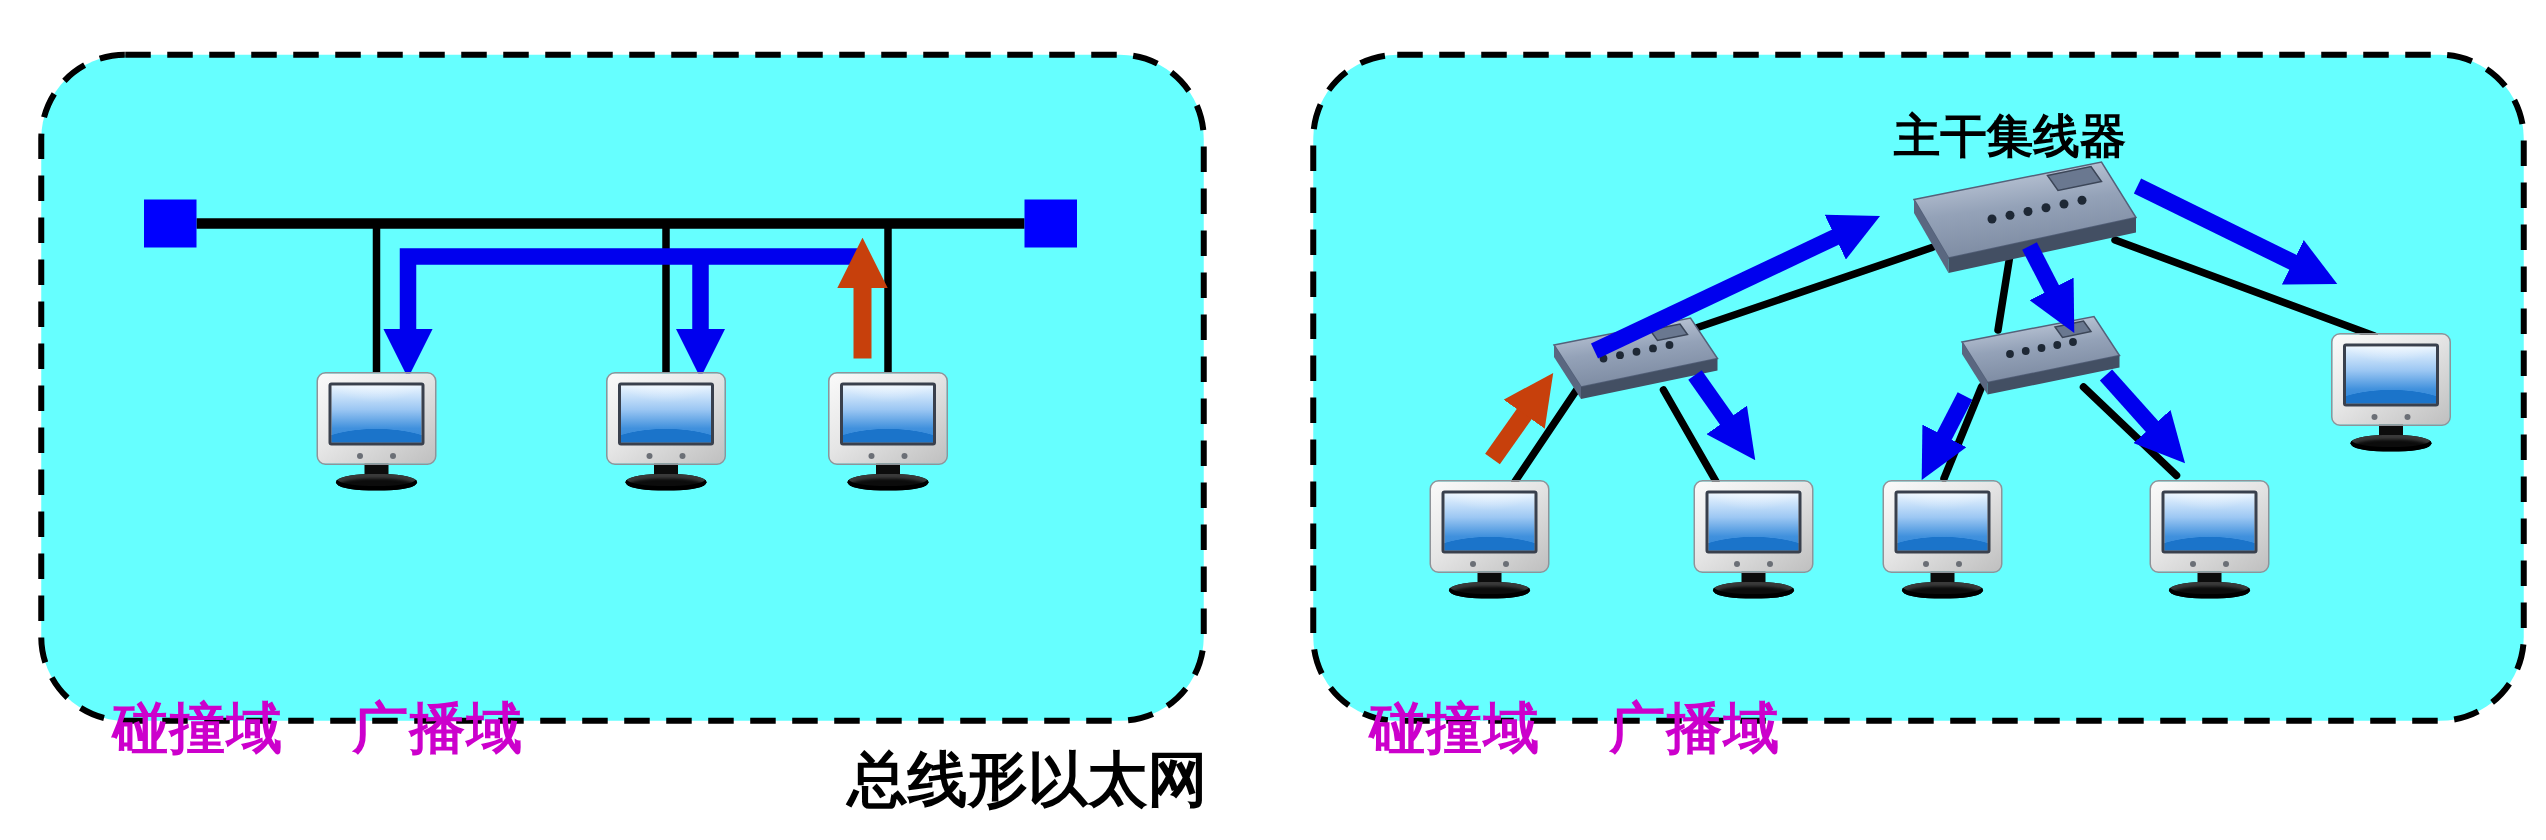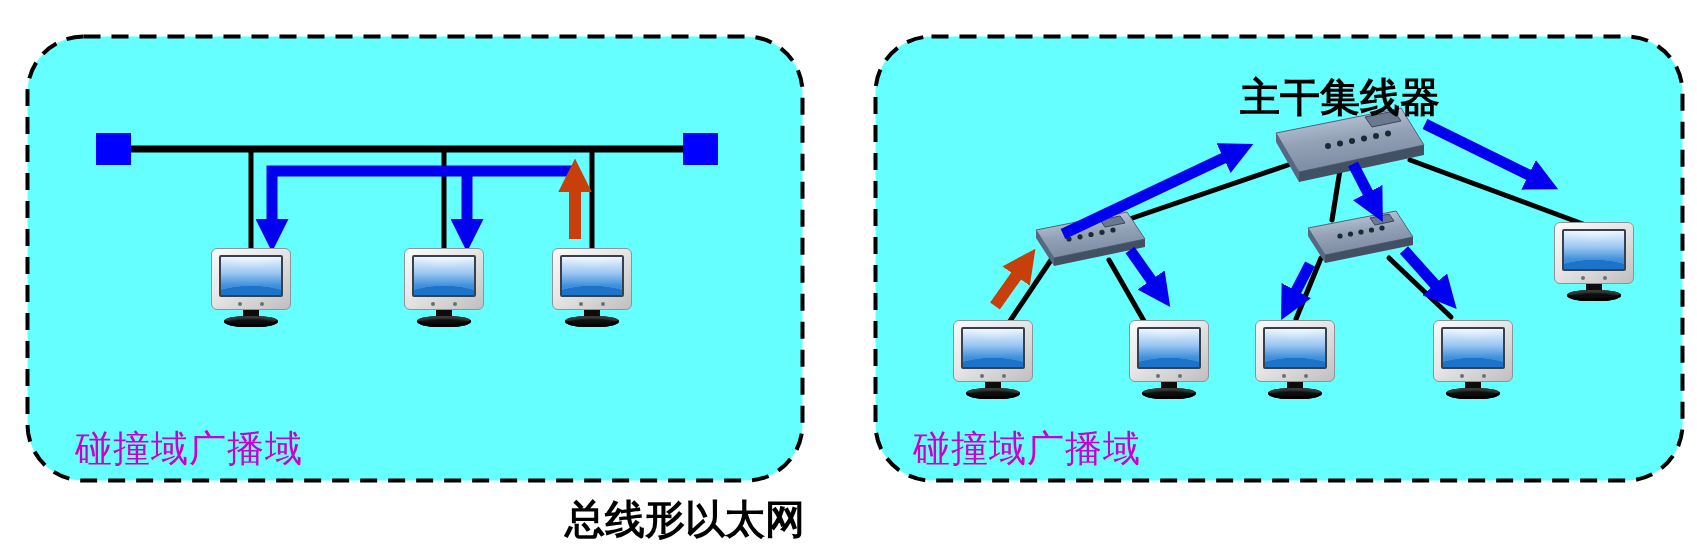--- a/index.html
+++ b/index.html
@@ -47,23 +47,23 @@
           overflow:hidden;}
   .screen::after{content:"";position:absolute;left:-15%;top:-45%;width:130%;height:75%;
           background:radial-gradient(ellipse at 50% 0%, rgba(255,255,255,.85), rgba(255,255,255,0) 72%);}
   .btns{position:absolute;left:0;right:0;bottom:3px;display:flex;justify-content:center;gap:18px;}
   .btns i{width:4px;height:4px;border-radius:50%;background:#6b6f76;}
   .neck{width:16px;height:9px;background:#0c0c0c;margin:-1px auto 0;}
   .base{width:54px;height:11px;background:#0c0c0c;border-radius:50%/62%;margin:-2px auto 0;
         box-shadow:inset 0 -3px 0 #000, inset 0 3px 2px #3a3a3a;}
 
   
-  .domain-labels{position:absolute;display:flex;color:var(--label-magenta);
-                 font-size:37px;font-weight:normal;letter-spacing:1px;white-space:nowrap;}
-  .hub-label{position:absolute;color:#000;font-size:40px;font-weight:bold;text-align:center;white-space:nowrap;}
+  .domain-labels{position:absolute;display:flex;gap:46px;color:var(--label-magenta);
+                 font-size:37px;font-weight:bold;letter-spacing:1px;white-space:nowrap;margin-top:37px;}
+  .hub-label{position:absolute;color:#000;font-size:31px;font-weight:bold;text-align:center;white-space:nowrap;}
   .caption{position:absolute;top:492px;color:#000;font-size:40px;font-weight:bold;text-align:right;}
   .caption-left{left:25px;width:780px;}
   .caption-right{left:873px;width:812px;}
 </style>
 </head>
 <body>
 
 <div class="canvas">
 
   <div class="panel panel-left">

